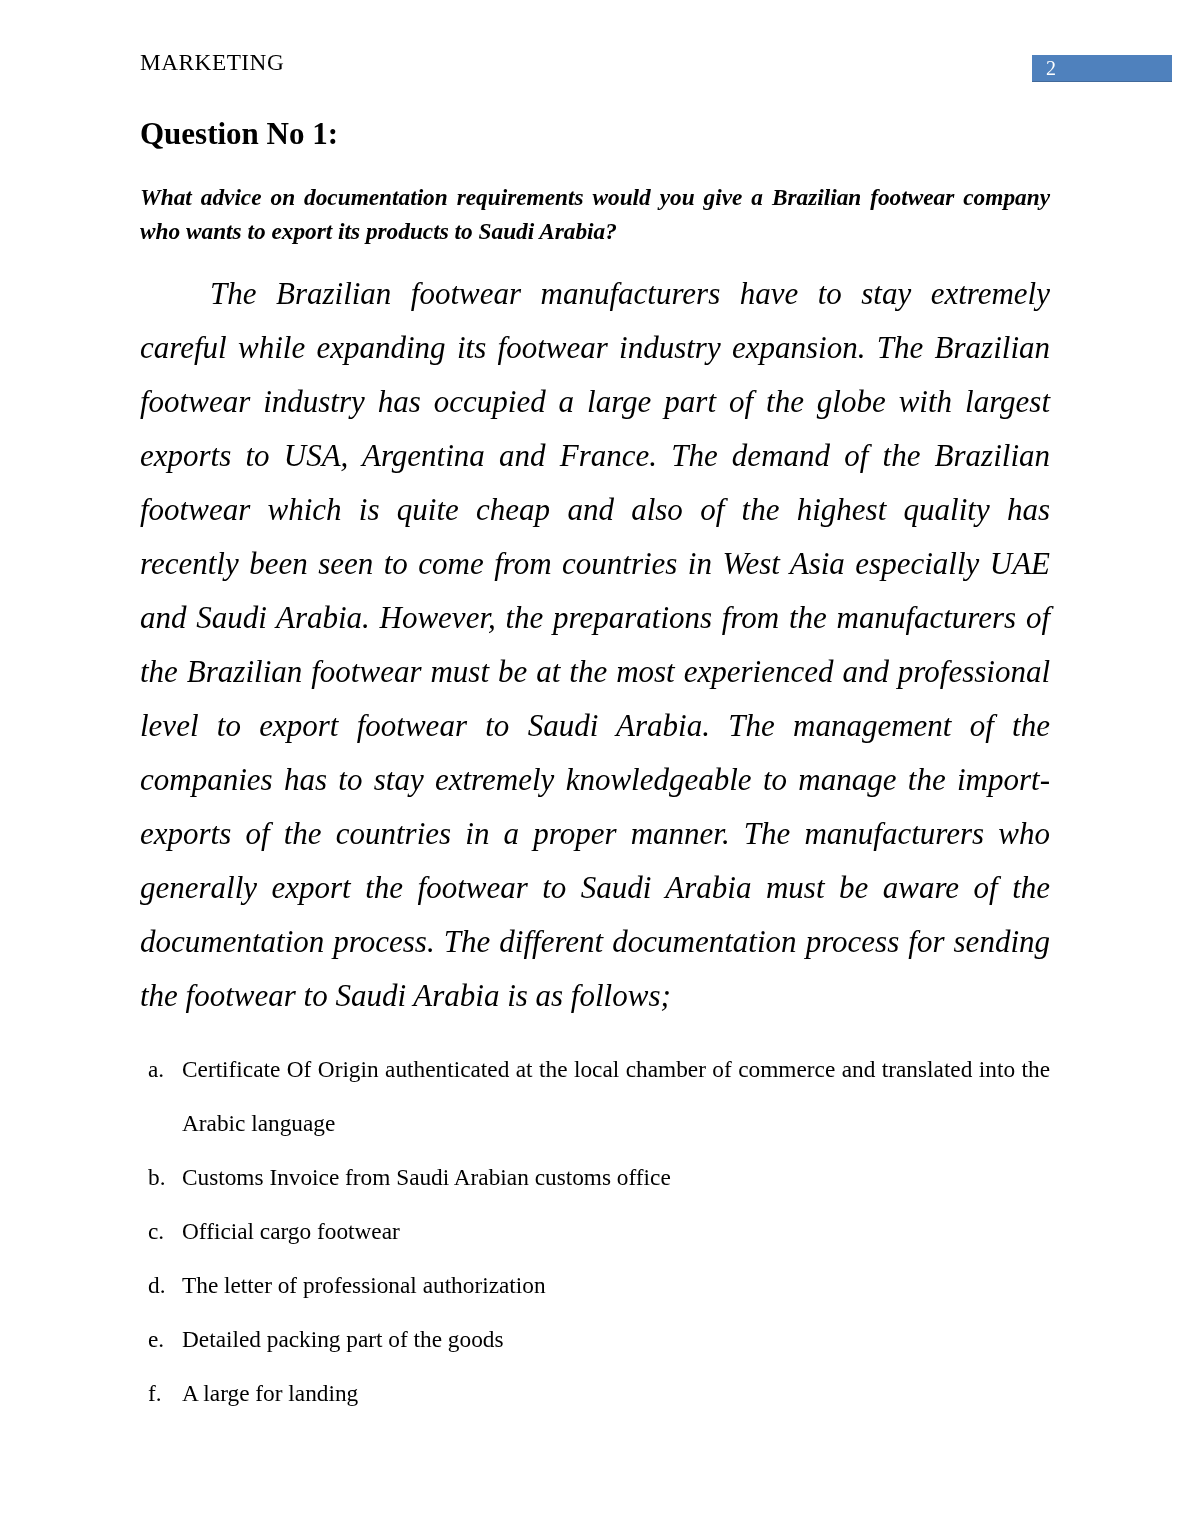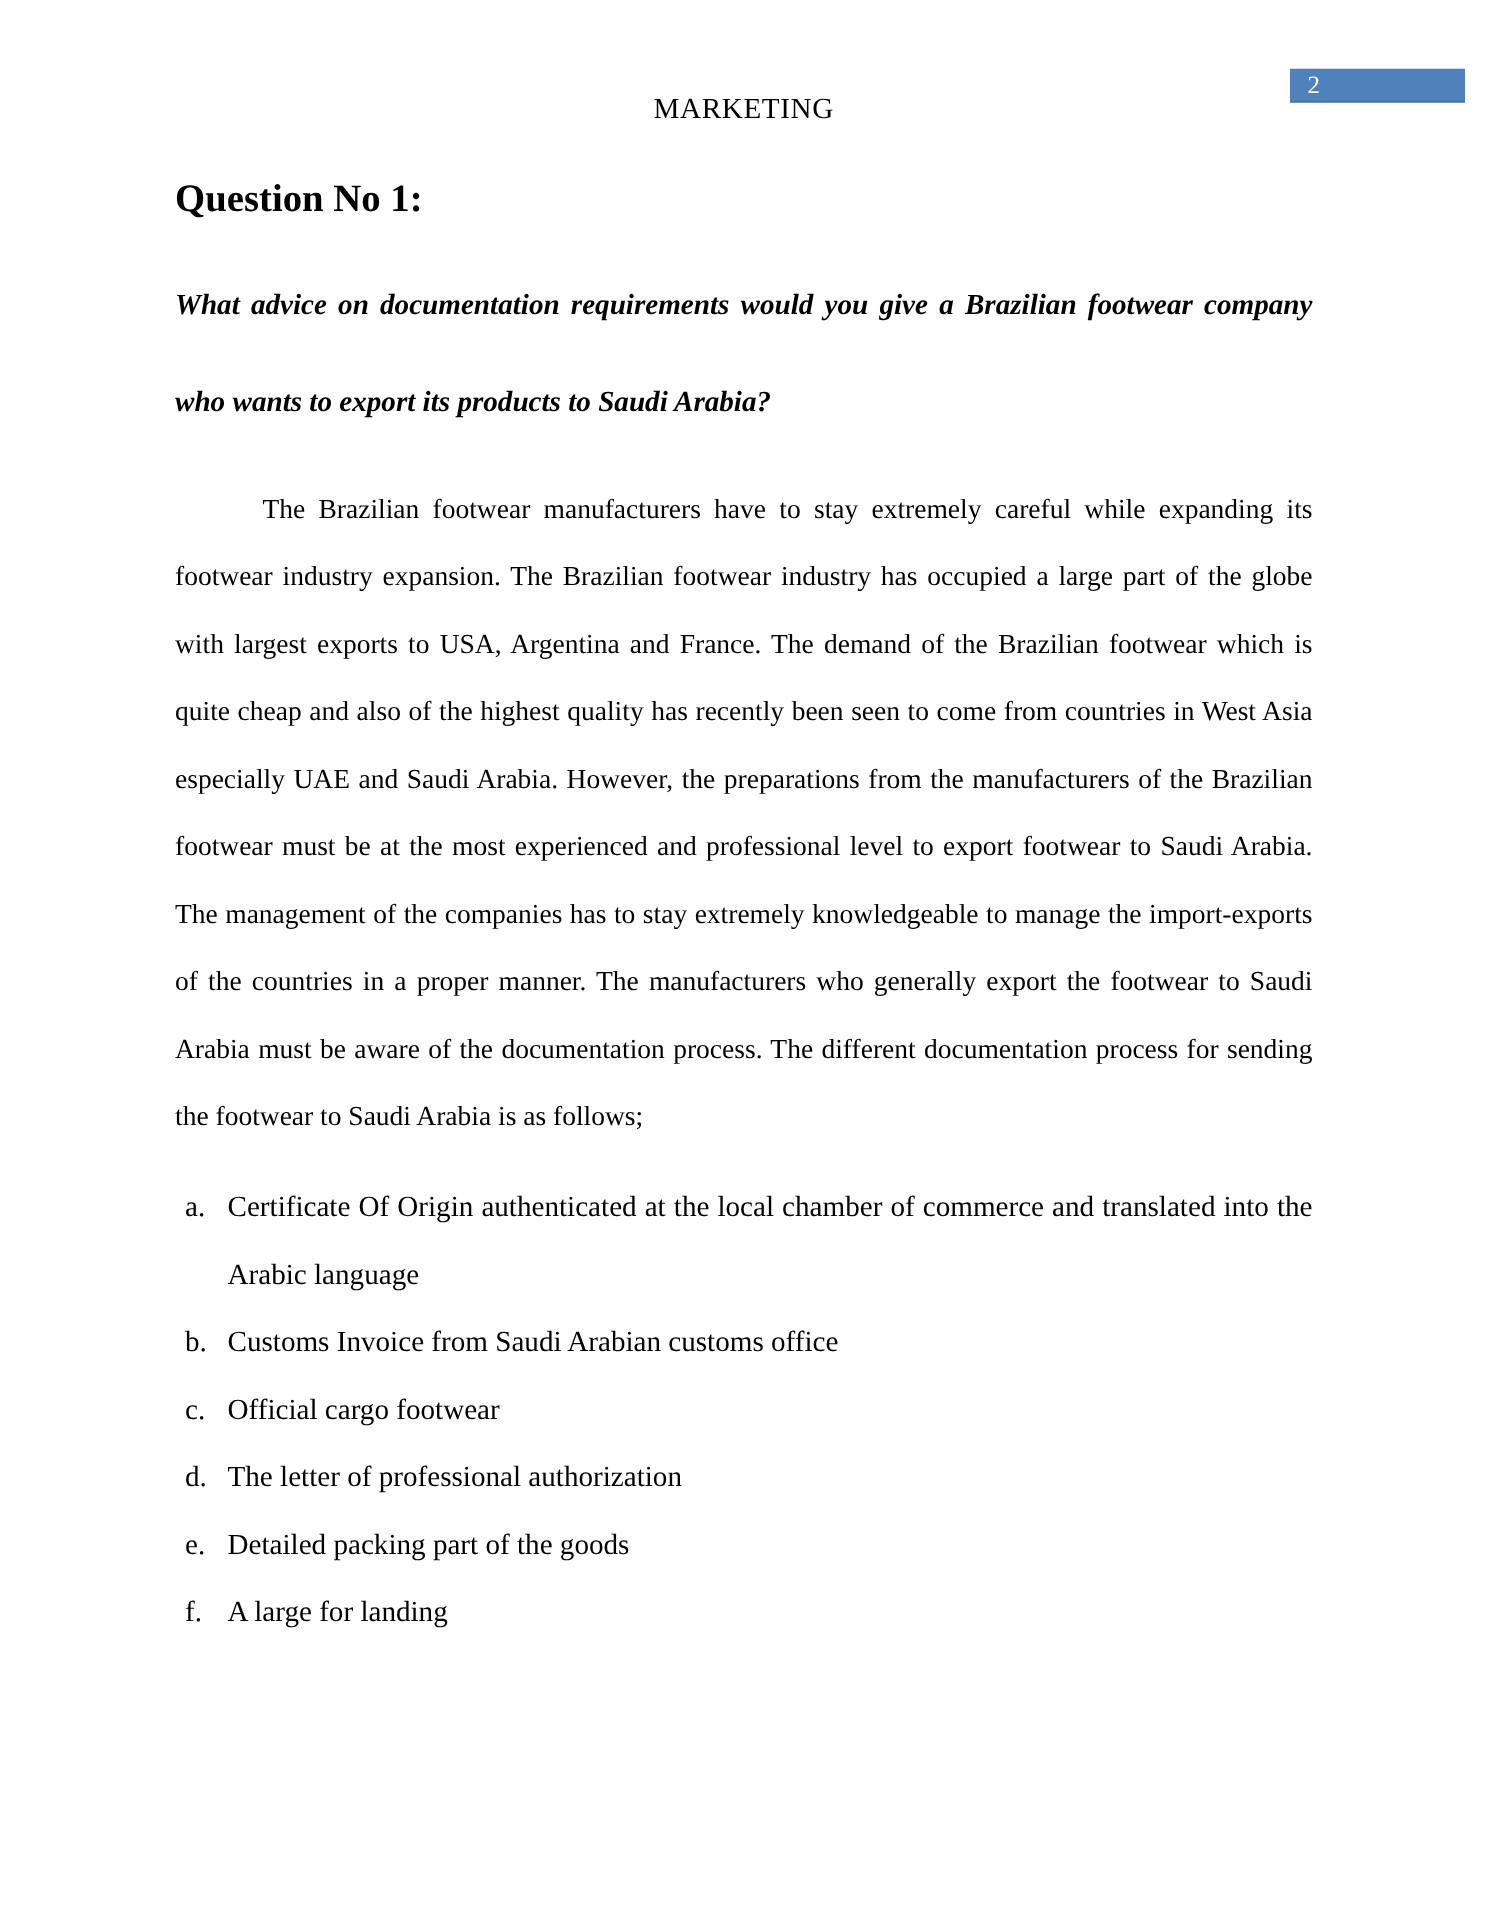--- a/index.html
+++ b/index.html
@@ -17,25 +17,24 @@
     overflow: hidden;
     box-sizing: border-box;
   }
   .content {
     position: absolute;
     left: 140px;
     right: 140px;
     top: 0;
   }
   .doc-header {
-    padding-top: 73px;
+    padding-top: 48px;
     font-size: 23.3px;
     line-height: 28px;
     letter-spacing: 0.5px;
-    text-align: center;
   }
   .page-number-box {
     position: absolute;
     left: 1032px;
     top: 55px;
     width: 140px;
     height: 27px;
     background: #4f81bd;
     border-bottom: 1px solid #41699a;
     color: #ffffff;
@@ -49,35 +48,36 @@
     margin: 31px 0 0 0;
     font-size: 31px;
     font-weight: bold;
     line-height: 54px;
   }
   .question-text {
     margin: 19px 0 0 0;
     font-size: 23.3px;
     font-weight: bold;
     font-style: italic;
-    line-height: 78px;
+    line-height: 34px;
     text-align: justify;
   }
   .heading-2 {
     margin: 19px 0 0 0;
     font-size: 23.3px;
     font-weight: bold;
     line-height: 54px;
   }
   .body-paragraph {
     margin: 19px 0 0 0;
-    font-size: 22px;
+    font-size: 31px;
     line-height: 54px;
     text-align: justify;
     text-indent: 70px;
+    font-style: italic;
   }
   .answer-list {
     margin: 19px 0 0 0;
   }
   .list-item {
     display: flex;
     font-size: 23.3px;
     line-height: 54px;
   }
   .list-marker {

